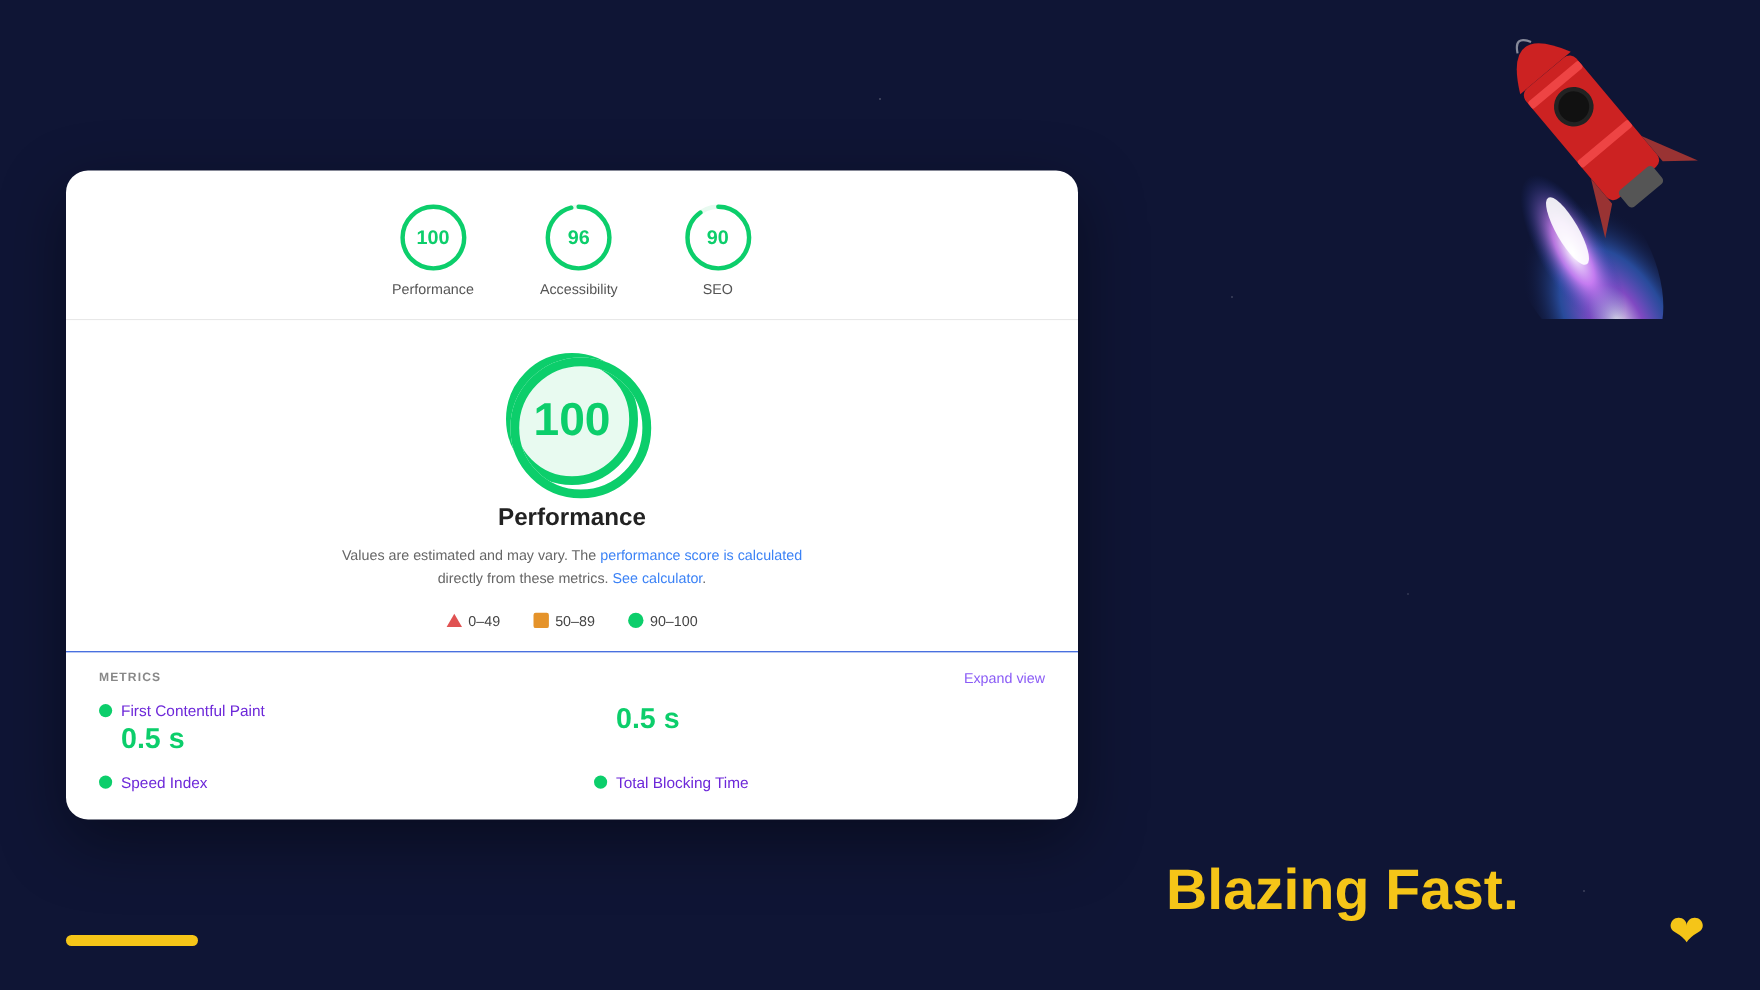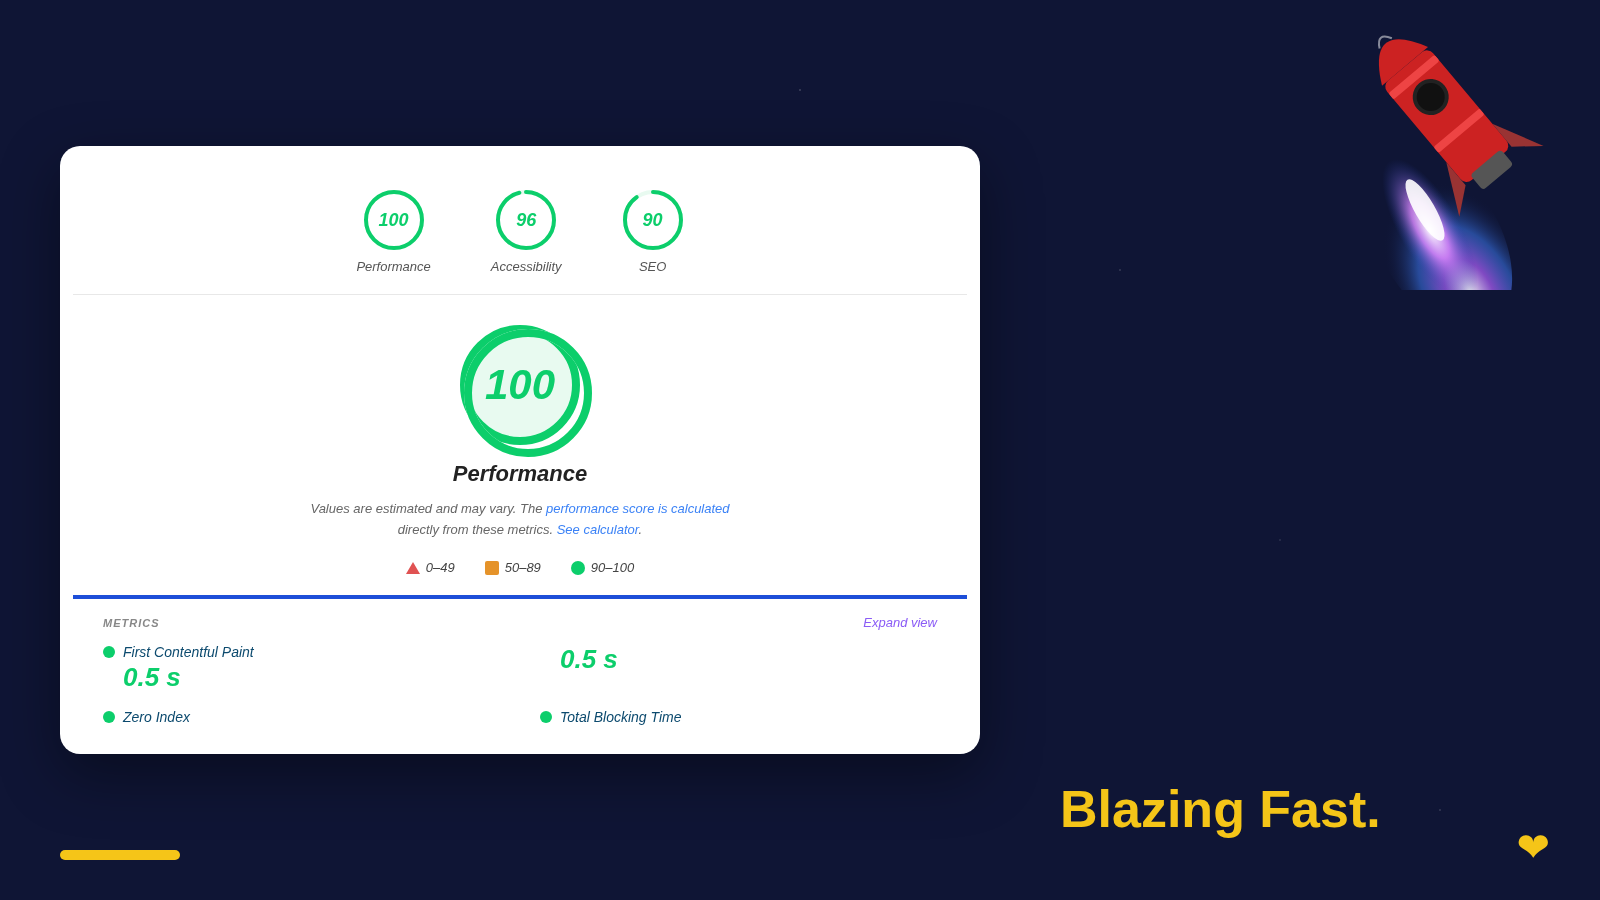--- a/index.html
+++ b/index.html
@@ -45,24 +45,23 @@
       justify-content: center;
       padding: 40px 60px;
     }
 
     
     .lighthouse-card {
       background: white;
       border-radius: 20px;
       width: 950px;
       min-height: 590px;
-      padding: 13px;
+      padding: 0;
       overflow: hidden;
       box-shadow: 0 20px 60px rgba(0,0,0,0.4);
-      font-style: italic;
     }
 
     
     .scores-row {
       display: flex;
       justify-content: center;
       gap: 60px;
       padding: 30px 40px 20px;
       border-bottom: 1px solid #e8e8e8;
     }
@@ -171,21 +170,21 @@
 
     .legend-dot {
       width: 14px;
       height: 14px;
       border-radius: 50%;
       background: #0cce6b;
     }
 
     
     .metrics-section {
-      border-top: 4px solid #1d4ed8;
+      border-top: 1px solid #1d4ed8;
       padding: 16px 30px;
     }
 
     .metrics-header {
       display: flex;
       justify-content: space-between;
       align-items: center;
       margin-bottom: 14px;
     }
 
@@ -225,21 +224,21 @@
       width: 12px;
       height: 12px;
       border-radius: 50%;
       flex-shrink: 0;
     }
 
     .metric-dot.green { background: #0cce6b; }
 
     .metric-name {
       font-size: 14px;
-      color: #0c4a6e;
+      color: #6d28d9;
     }
 
     .metric-value {
       font-size: 26px;
       font-weight: 600;
       color: #0cce6b;
       padding-left: 20px;
     }
 
     
@@ -416,21 +415,21 @@
             <span class="metric-value">0.5 s</span>
           </div>
 
           <div class="metric-item">
             <span class="metric-value">0.5 s</span>
           </div>
 
           <div class="metric-item">
             <div class="metric-header">
               <div class="metric-dot green"></div>
-              <span class="metric-name">Zero Index</span>
+              <span class="metric-name">Speed Index</span>
             </div>
           </div>
 
           <div class="metric-item">
             <div class="metric-header">
               <div class="metric-dot green"></div>
               <span class="metric-name">Total Blocking Time</span>
             </div>
           </div>
 

